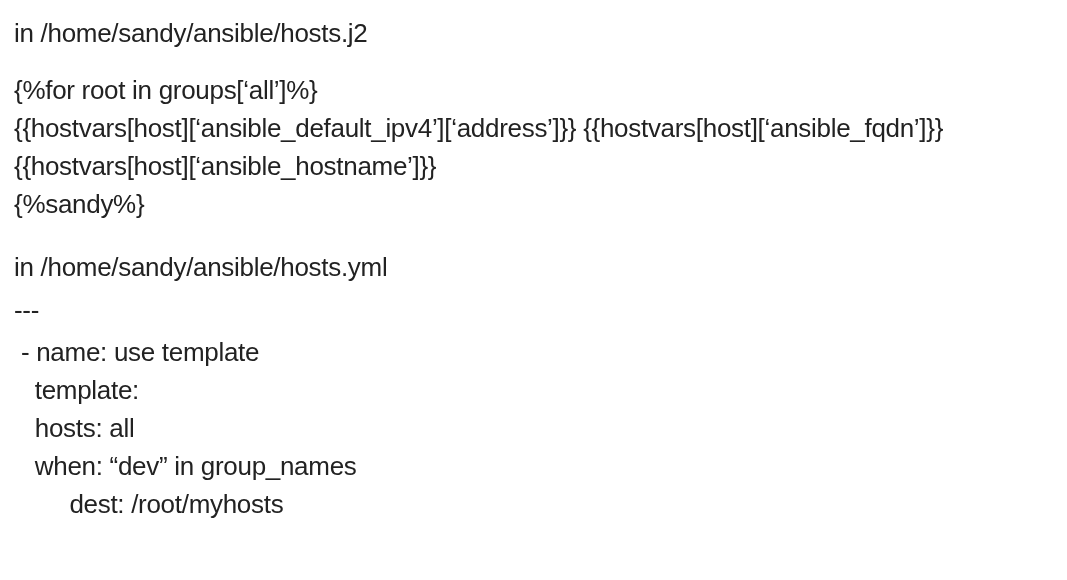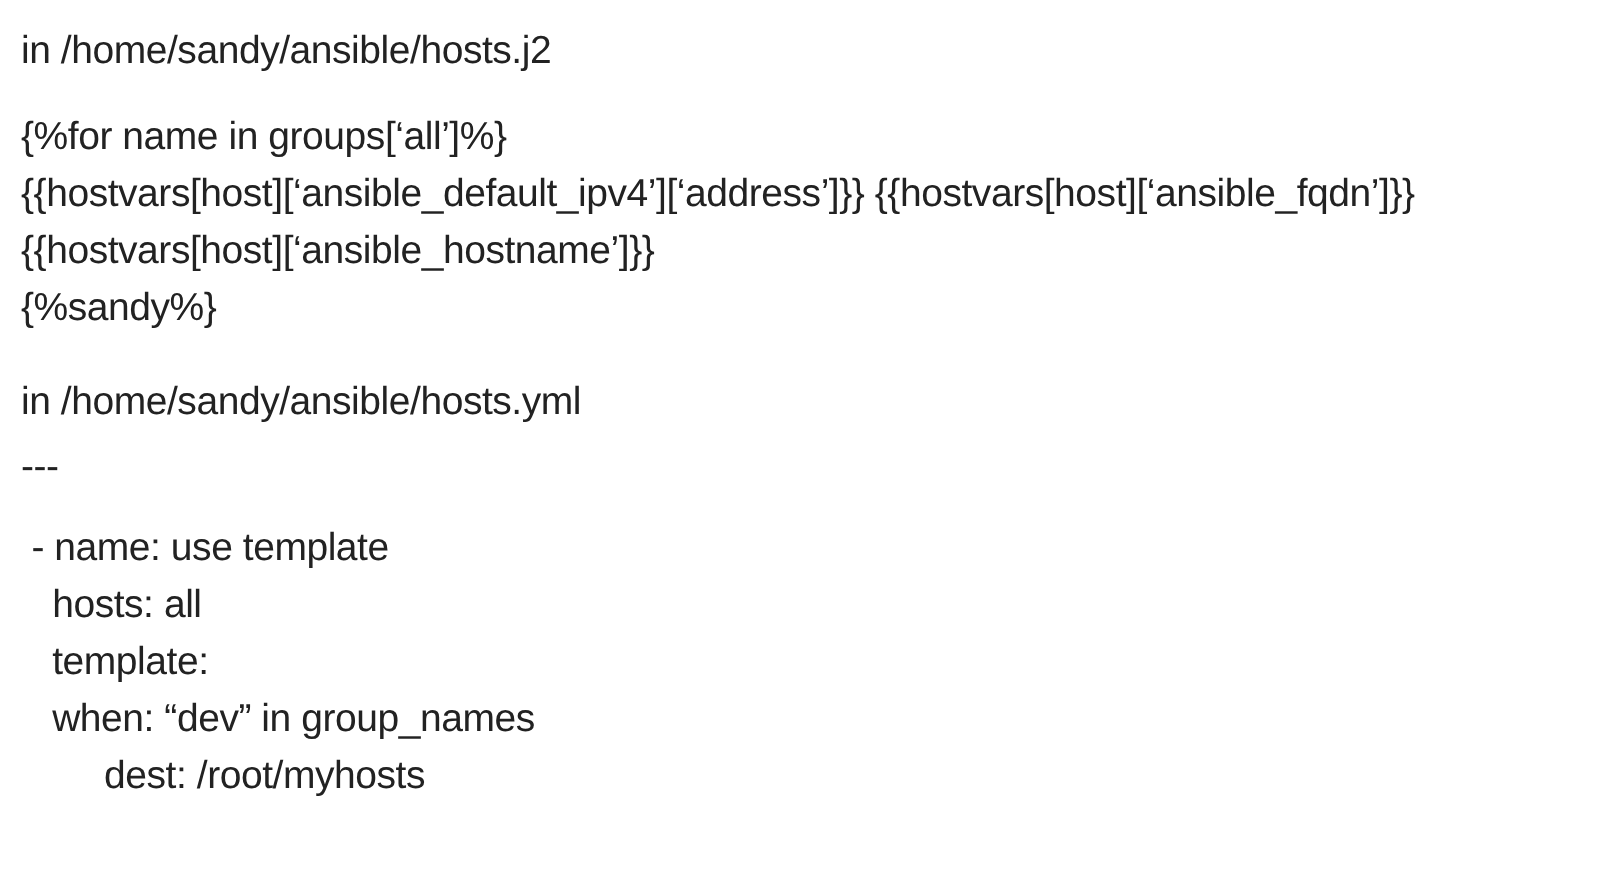--- a/index.html
+++ b/index.html
@@ -23,39 +23,39 @@
     white-space: pre;
     font-size: 26px;
     line-height: 38px;
     letter-spacing: -0.3px;
     color: #222222;
   }
   
   .gap-after-heading1 { margin-bottom: 19px; }
   .gap-before-heading2 { margin-top: 25px; }
   .gap-before-separator { margin-top: 5px; }
-  .gap-before-task { margin-top: 16px; }
+  .gap-before-task { margin-top: 4px; }
 </style>
 </head>
 <body>
 
 <div class="page">
   <div class="doc">
 
     <div class="line gap-after-heading1">in /home/sandy/ansible/hosts.j2</div>
 
-    <div class="line">{%for name in groups[‘all’]%}</div>
+    <div class="line">{%for root in groups[‘all’]%}</div>
     <div class="line">{{hostvars[host][‘ansible_default_ipv4’][‘address’]}} {{hostvars[host][‘ansible_fqdn’]}}</div>
     <div class="line">{{hostvars[host][‘ansible_hostname’]}}</div>
     <div class="line">{%sandy%}</div>
 
     <div class="line gap-before-heading2">in /home/sandy/ansible/hosts.yml</div>
 
     <div class="line gap-before-separator">---</div>
 
     <div class="line gap-before-task"> - name: use template</div>
+    <div class="line">   template:</div>
     <div class="line">   hosts: all</div>
-    <div class="line">   template:</div>
     <div class="line">   when: “dev” in group_names</div>
     <div class="line">        dest: /root/myhosts</div>
 
   </div>
 </div>
 
 </body></html>

